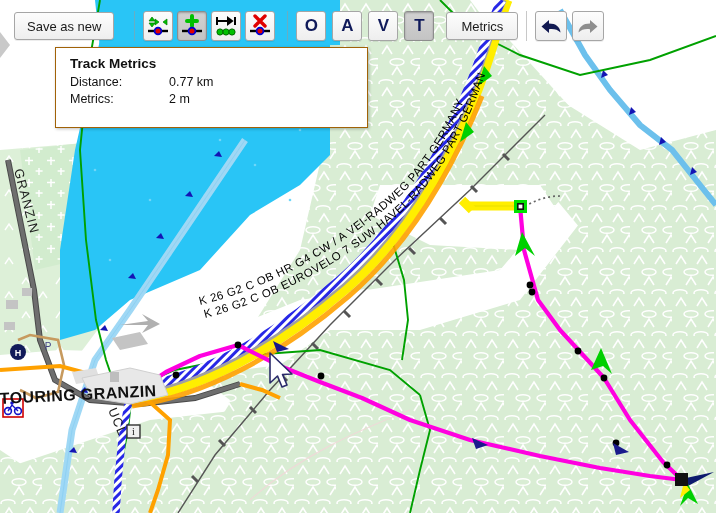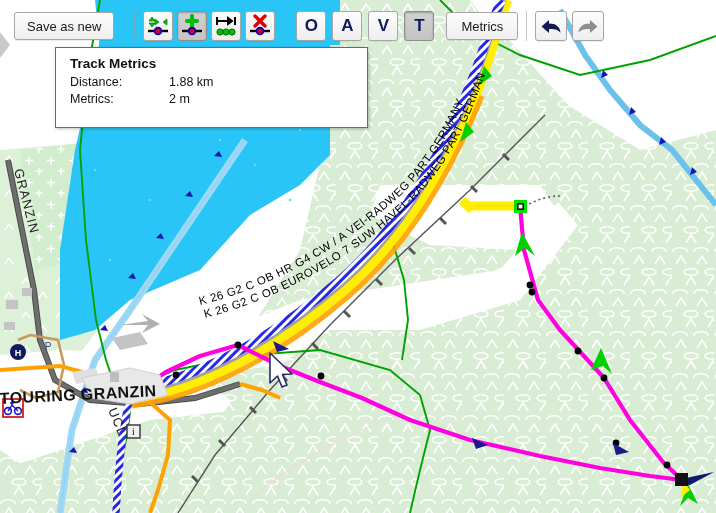--- a/index.html
+++ b/index.html
@@ -448,21 +448,21 @@
                  C2 11 6 7.6 13 7.6 Z" fill="#8e8e8e"></path>
       </svg>
     </div>
   </div>
 
   <div id="metrics-panel">
     <div id="metrics-title">Track Metrics</div>
 
     <div class="metric-row">
       <span class="metric-label">Distance:</span>
-      <span class="metric-value">1.88 km</span>
+      <span class="metric-value">0.77 km</span>
     </div>
 
     <div class="metric-row">
       <span class="metric-label">Metrics:</span>
       <span class="metric-value">2 m</span>
     </div>
 
   </div>
 
   <div id="panel-handle">

